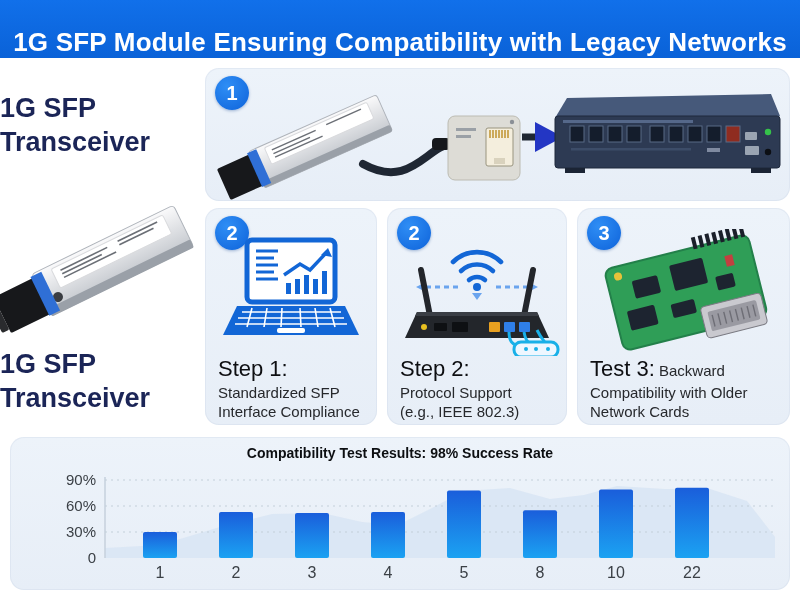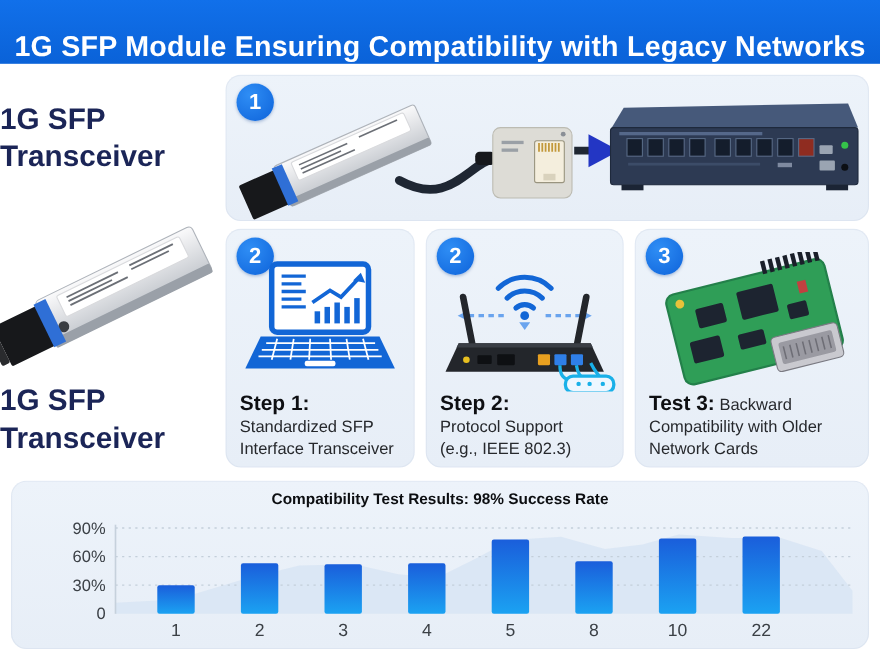--- a/index.html
+++ b/index.html
@@ -21,21 +21,21 @@
   #panel-b{left:387px;top:208px;width:180px;height:217px}
   #panel-c{left:577px;top:208px;width:213px;height:217px}
   #panel-chart{left:10px;top:437px;width:780px;height:153px}
   .badge{position:absolute;left:10px;top:8px;width:34px;height:34px;border-radius:50%;
          background:radial-gradient(circle at 35% 30%,#2f8ef5,#0e63da);color:#fff;
          font-weight:bold;font-size:20px;display:flex;align-items:center;justify-content:center;
          box-shadow:0 1px 3px rgba(10,60,140,.35)}
   .step-figure{position:absolute;left:0;top:22px;width:100%;height:126px;
                display:flex;align-items:center;justify-content:center}
   .step-text{position:absolute;left:13px;right:9px;top:148px;color:#222;line-height:1.22}
-  .step-title{font-weight:bold;font-size:19px;color:#0e0f12;display:block}
+  .step-title{font-weight:normal;font-size:22px;color:#0e0f12;display:block}
   .step-desc{font-size:15px;color:#26282c;white-space:pre-line}
   .step-text.inline .step-title{display:inline;white-space:normal}
   .step-text.inline .step-desc{display:inline;white-space:normal}
   .chart-title{position:absolute;top:8px;left:0;width:100%;text-align:center;
                font-size:14px;font-weight:bold;color:#0c0e11}
   svg{display:block}
 </style>
 </head>
 <body>
 
@@ -179,21 +179,21 @@
           <line x1="80" y1="71" x2="81" y2="90"></line>
         <line x1="95" y1="71" x2="98" y2="90"></line>
           <line x1="110" y1="71" x2="115" y2="90"></line>
       </g>
       <rect x="57" y="91" width="28" height="5" rx="2" fill="#ffffff"></rect>
     </svg>
   </div>
   <div class="step-text">
     <span class="step-title">Step 1:</span>
     <span class="step-desc">Standardized SFP
-Interface Transceiver</span>
+Interface Compliance</span>
   </div>
 </div>
 
 <div class="panel" id="panel-b">
   <div class="badge">2</div>
   <div class="step-figure">
     <svg width="170" height="126" viewBox="0 0 170 126">
 
       <g stroke="#1266d6" fill="none" stroke-width="4.6" stroke-linecap="round">
         <path d="M61,32 A34,34 0 0 1 109,32"></path>

